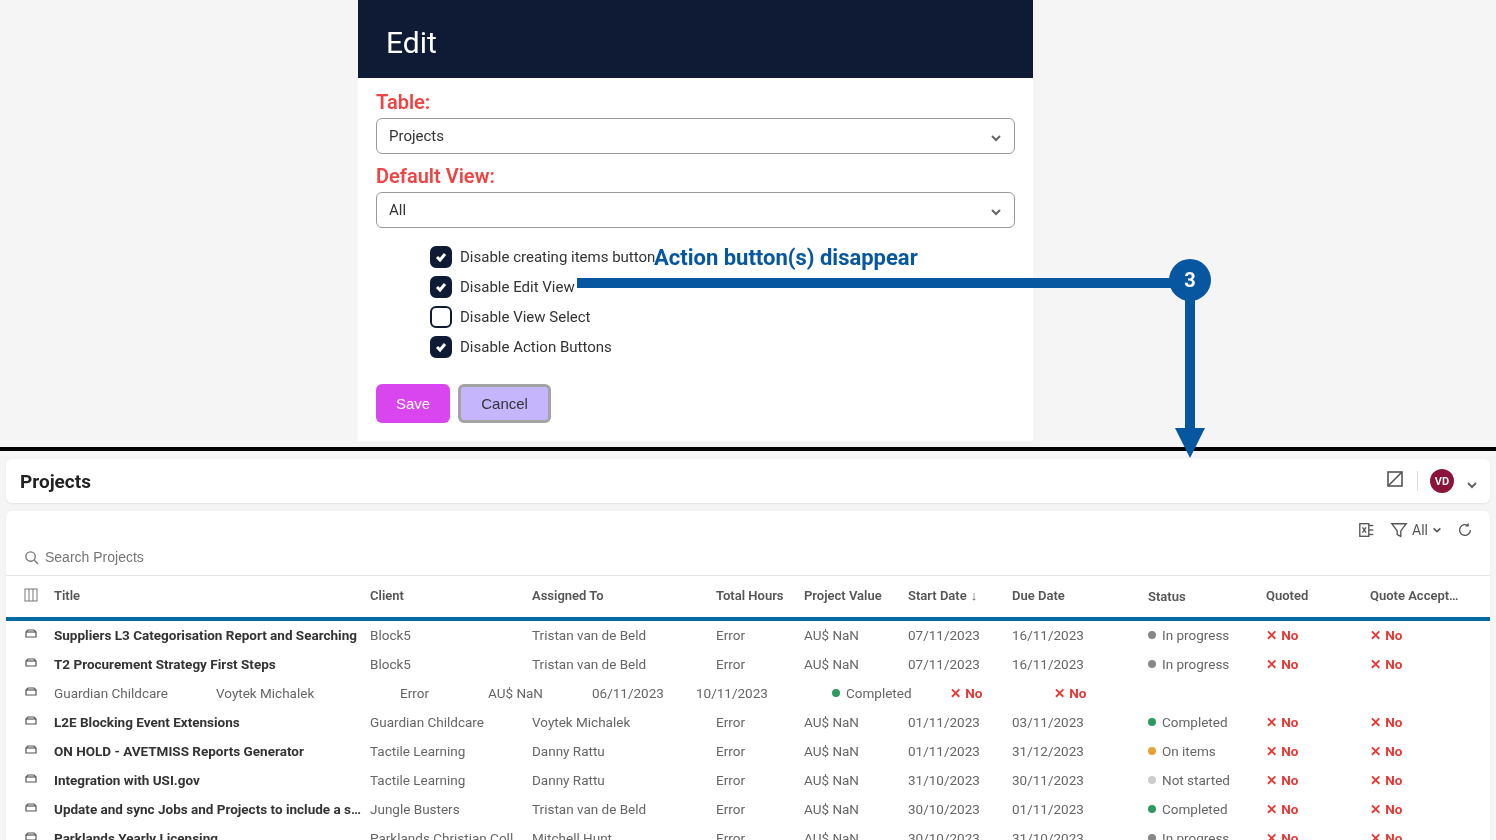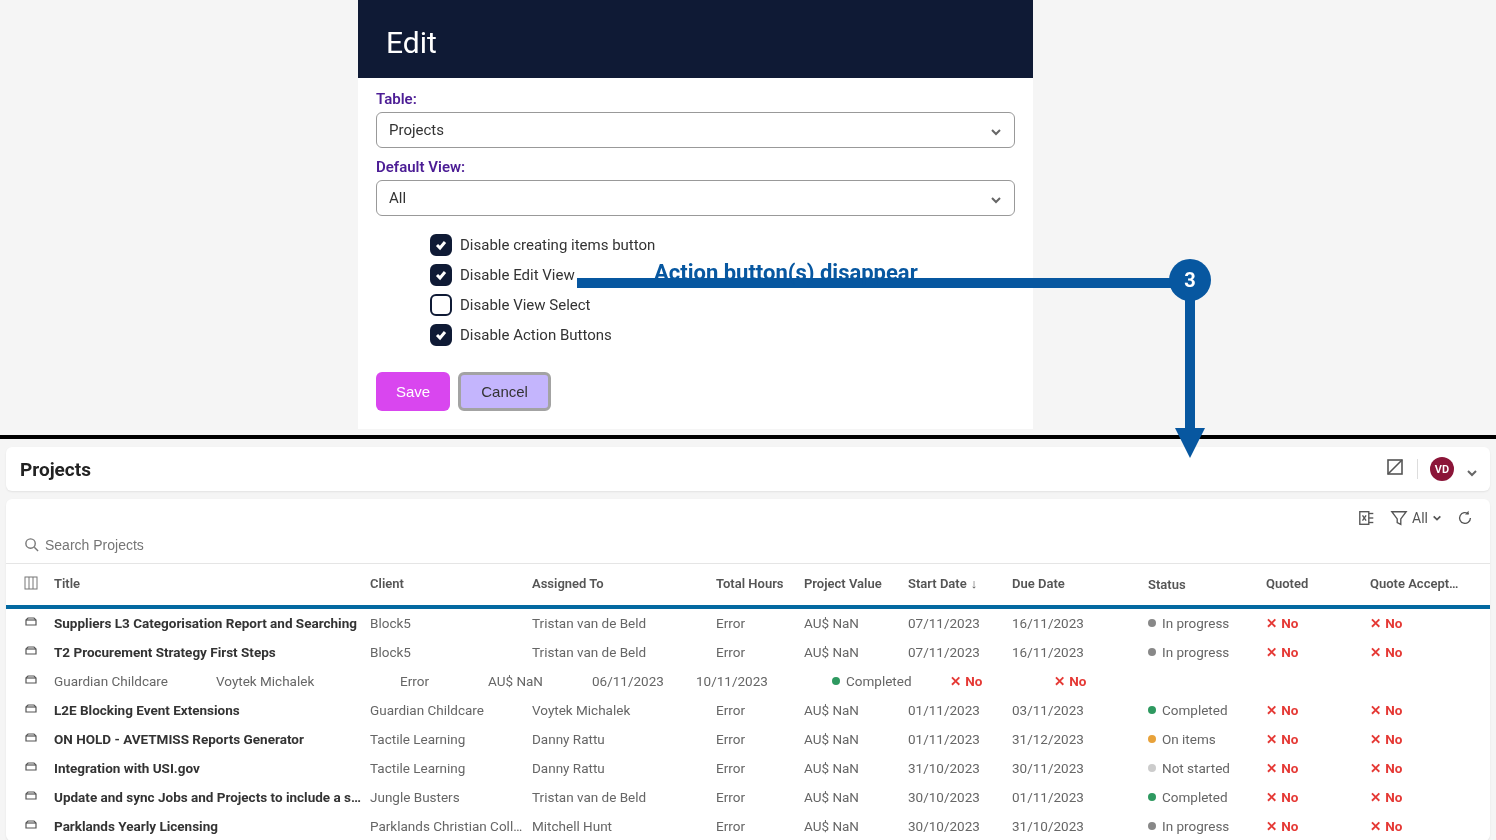--- a/index.html
+++ b/index.html
@@ -2,21 +2,21 @@
 <html><head>
 <meta charset="utf-8">
 <style>
 * { margin: 0; padding: 0; box-sizing: border-box; }
 body { font-family: -apple-system, BlinkMacSystemFont, 'Segoe UI', Roboto, Arial, sans-serif; background: #f5f5f5; width: 1496px; height: 840px; overflow: hidden; }
 
 .modal-area { width: 675px; margin-left: 358px; background: #fff; }
 .modal-header { background: #0f1a35; color: #fff; padding: 25px 28px 18px; }
 .modal-header h1 { font-size: 30px; font-weight: 400; }
 .modal-body { padding: 12px 18px 18px; }
-.form-label { font-weight: 600; font-size: 15px; color: #4c1d95; margin-bottom: 4px; display: block; }
+.form-label { font-weight: 600; font-size: 20px; color: #ef4444; margin-bottom: 4px; display: block; }
 .select-wrap { position: relative; margin-bottom: 10px; }
 .select { width: 100%; border: 1px solid #999; border-radius: 6px; padding: 8px 12px; font-size: 15px; color: #333; background: #fff; display: flex; justify-content: space-between; align-items: center; cursor: pointer; }
 .chevron-down { width: 12px; height: 12px; }
 .chevron-down svg { width: 12px; height: 12px; stroke: #666; stroke-width: 2; fill: none; }
 .checkbox-group { padding: 8px 10px 12px; }
 .checkbox-row { display: flex; align-items: center; gap: 8px; margin-bottom: 8px; padding-left: 44px; }
 .checkbox { width: 22px; height: 22px; border: 2px solid #0f1a35; border-radius: 6px; display: flex; align-items: center; justify-content: center; cursor: pointer; }
 .checkbox.checked { background: #0f1a35; }
 .checkbox.checked svg { width: 12px; height: 12px; stroke: #fff; stroke-width: 3; fill: none; }
 .checkbox-label { font-size: 15px; color: #333; }
@@ -34,21 +34,21 @@
 .header-icon svg { width: 20px; height: 20px; }
 .header-sep { width: 1px; height: 20px; background: #ddd; }
 .avatar { width: 24px; height: 24px; border-radius: 50%; background: #8b1538; color: #fff; font-size: 11px; font-weight: 600; display: flex; align-items: center; justify-content: center; }
 .avatar-chev { width: 10px; height: 10px; }
 
 .content-panel { background: #fff; margin-top: 8px; border-radius: 6px; padding: 8px 0 0; box-shadow: 0 1px 2px rgba(0,0,0,0.08); }
 .toolbar { display: flex; justify-content: flex-end; align-items: center; gap: 14px; padding: 2px 16px 6px; }
 .toolbar-icon { color: #555; cursor: pointer; display: flex; align-items: center; gap: 4px; font-size: 14px; }
 .toolbar-icon svg { width: 18px; height: 18px; }
 
-.search-row { padding: 4px 18px 10px; display: flex; align-items: flex-start; gap: 6px; color: #777; }
+.search-row { padding: 4px 18px 10px; display: flex; align-items: flex-end; gap: 6px; color: #777; }
 .search-row svg { width: 15px; height: 15px; stroke: #777; }
 .search-input { border: none; outline: none; font-size: 14px; color: #333; width: 300px; }
 
 .table-container { border-top: 1px solid #e5e5e5; }
 .table-header-row { display: flex; padding: 12px 18px; font-size: 13px; font-weight: 600; color: #555; border-bottom: 4px solid #0369a1; }
 .table-row { display: flex; padding: 6px 18px; font-size: 13.5px; align-items: flex-start; min-height: 28px; }
 .col-ic { width: 30px; }
 .col-ic svg, .col-ic-h svg { width: 14px; height: 14px; fill: #555; }
 .col-title { width: 316px; font-weight: 700; color: #333; overflow: hidden; text-overflow: ellipsis; white-space: nowrap; padding-right: 8px; }
 .col-client { width: 162px; color: #666; overflow: hidden; text-overflow: ellipsis; white-space: nowrap; padding-right: 6px; }
@@ -63,21 +63,21 @@
 .hdr { color: #555; font-weight: 600; }
 .sort-arrow { display: inline-block; margin-left: 4px; }
 .status-dot { width: 8px; height: 8px; border-radius: 50%; display: inline-block; }
 .dot-grey { background: #888; }
 .dot-green { background: #2e9960; }
 .dot-orange { background: #e8a23a; }
 .dot-lgrey { background: #ccc; }
 .red-x { color: #e53935; font-weight: 700; display: inline-flex; align-items: center; gap: 4px; }
 .red-x .x { font-weight: 900; }
 
-.callout { position: absolute; left: 654px; top: 260px; font-size: 22px; font-weight: 700; color: #0757a0; z-index: 10; }
+.callout { position: absolute; left: 654px; top: 245px; font-size: 22px; font-weight: 700; color: #0757a0; z-index: 10; }
 .callout-line { position: absolute; left: 577px; top: 278px; height: 10px; width: 570px; background: #0757a0; z-index: 5; }
 .callout-badge { position: absolute; left: 1169px; top: 259px; width: 42px; height: 42px; border-radius: 50%; background: #0757a0; color: #fff; display: flex; align-items: center; justify-content: center; font-size: 20px; font-weight: 700; z-index: 11; }
 .callout-arrow { position: absolute; z-index: 6; }
 </style>
 </head>
 <body>
 
 <div class="modal-area">
   <div class="modal-header">
     <h1>Edit</h1>

